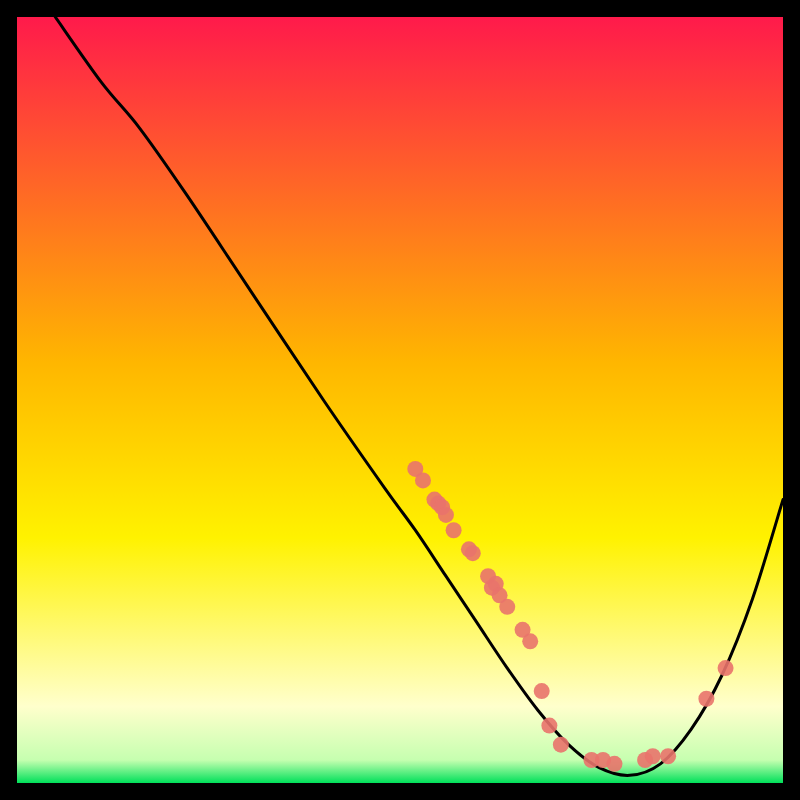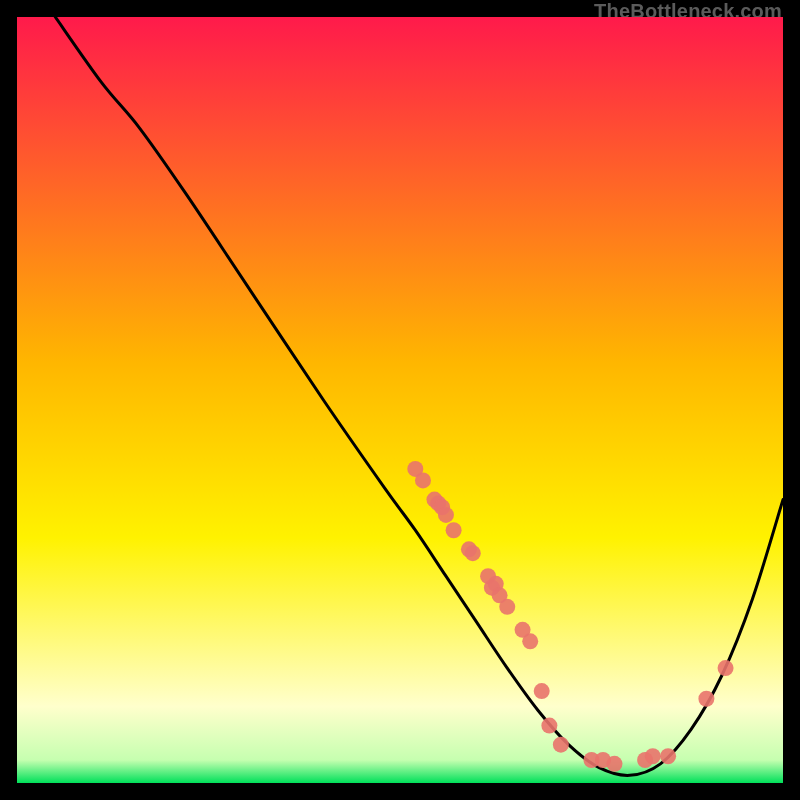--- a/index.html
+++ b/index.html
@@ -34,21 +34,20 @@
     letter-spacing: 0.2px;
   }
   svg {
     display: block;
   }
 </style>
 </head>
 <body>
 
 <div class="stage">
-  <div class="credit">TheBottleneck.com</div>
   <div class="plot-frame">
     <svg id="chart-svg" width="766" height="766" viewBox="0 0 766 766" preserveAspectRatio="none">
       <defs>
         <linearGradient id="bg-grad" x1="0" y1="0" x2="0" y2="1">
           <stop id="g0" offset="0%" stop-color="#ff1a4b"></stop>
           <stop id="g1" offset="45%" stop-color="#ffb600"></stop>
           <stop id="g2" offset="68%" stop-color="#fff200"></stop>
           <stop id="g3" offset="90%" stop-color="#ffffcc"></stop>
           <stop id="g4" offset="97%" stop-color="#c6ffb0"></stop>
           <stop id="g5" offset="100%" stop-color="#00e05a"></stop>

